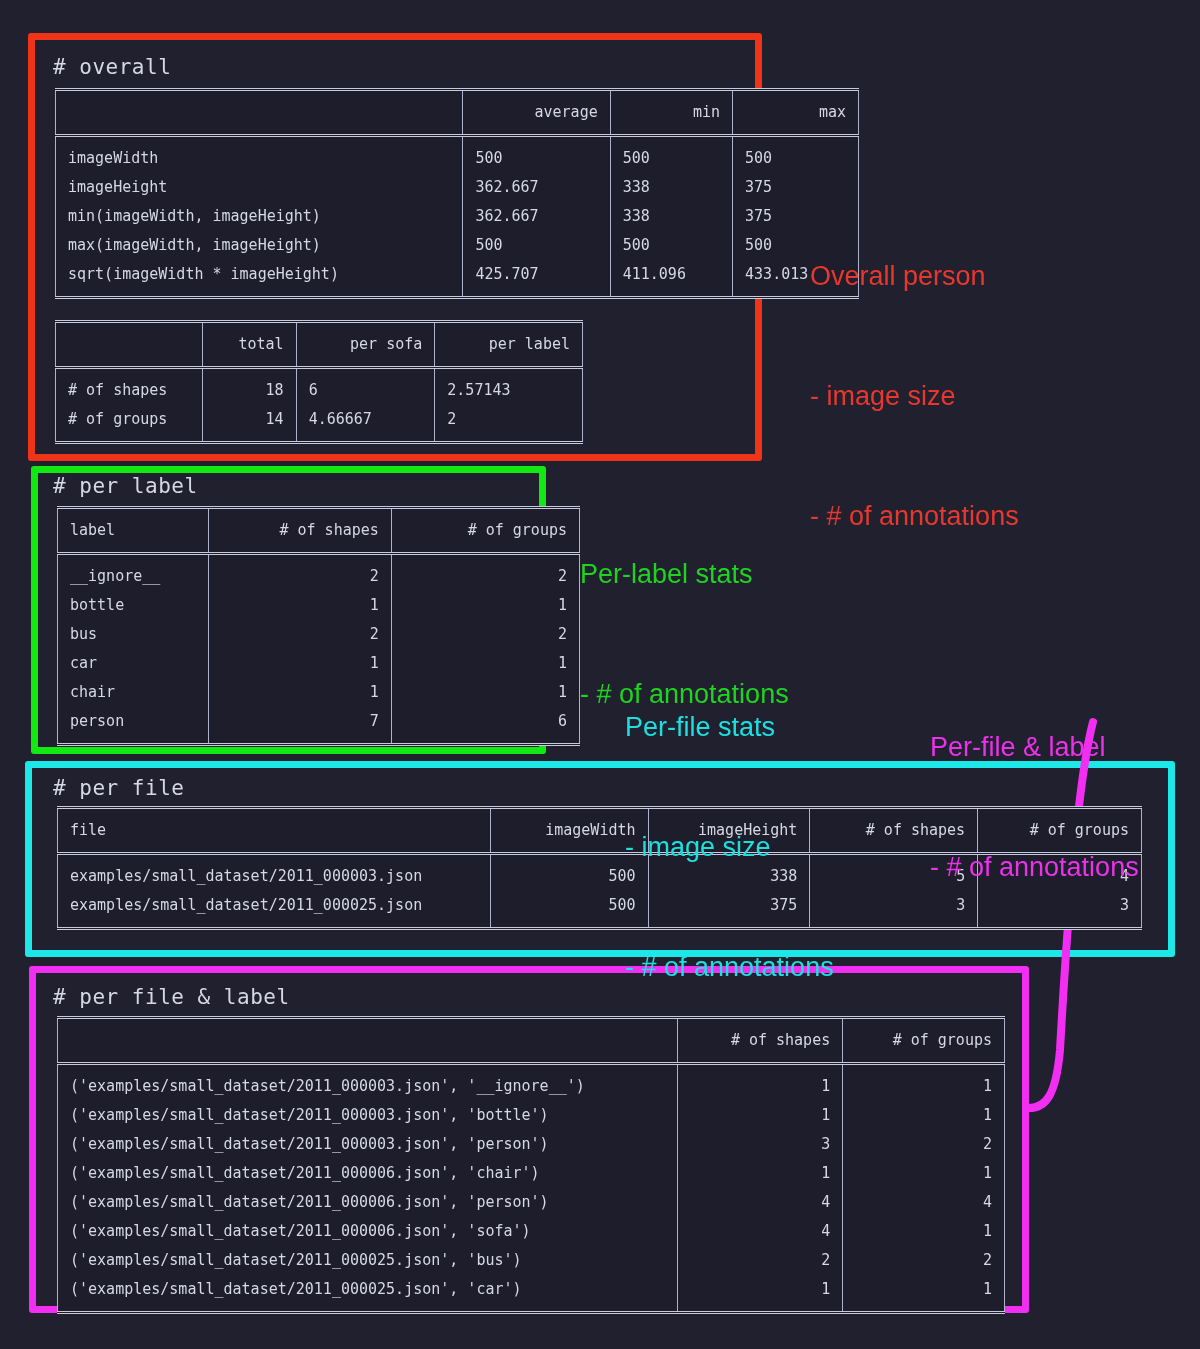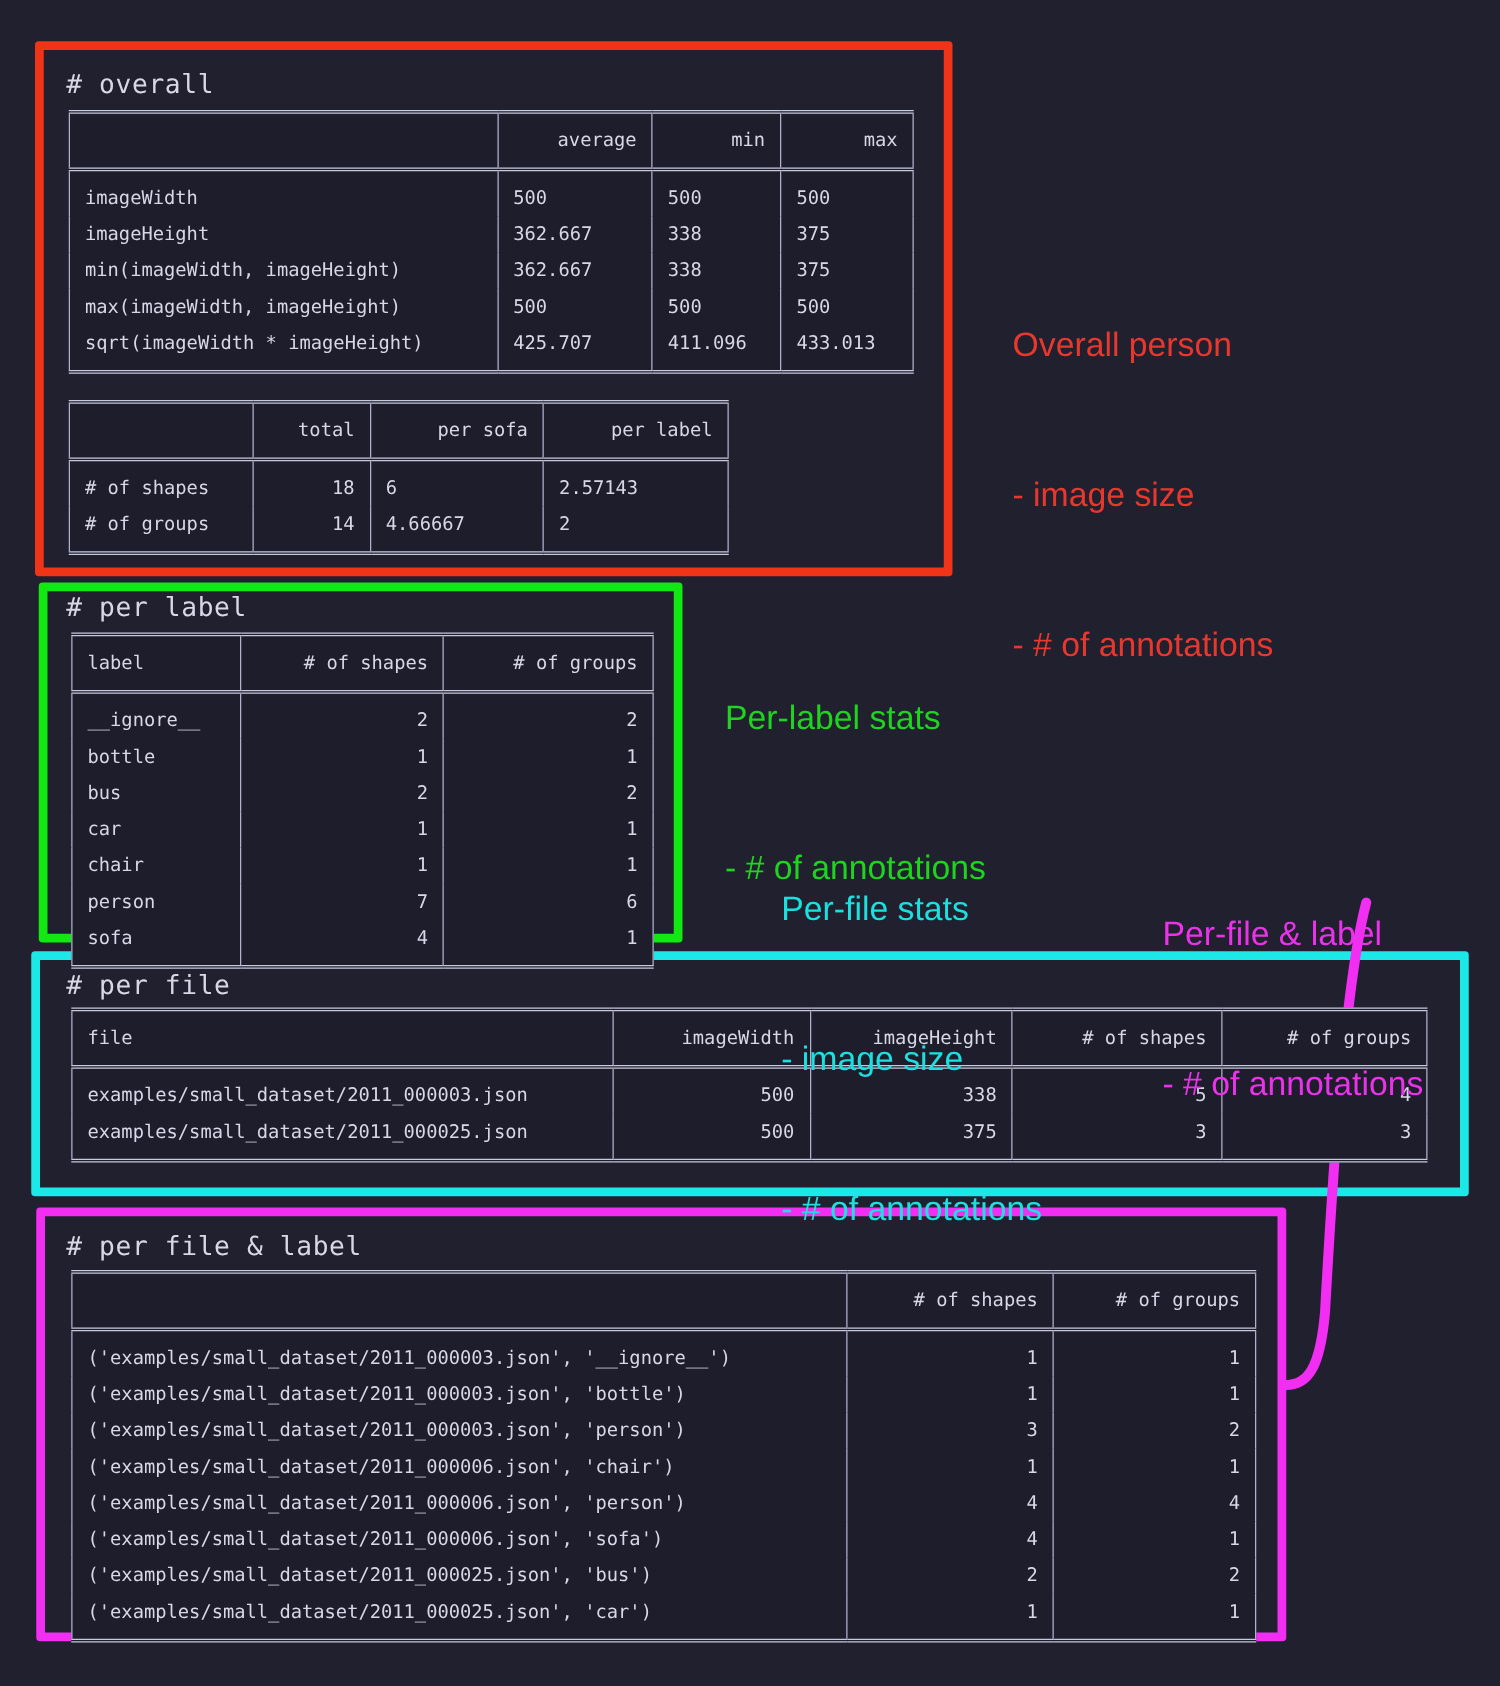--- a/index.html
+++ b/index.html
@@ -94,21 +94,21 @@
 <div class="hl hl-green" style="left:31px;  top:466px;  width:515px;  height:288px;"></div>
 <div class="hl hl-cyan" style="left:25px;  top:761px;  width:1150px; height:196px;"></div>
 <div class="hl hl-magenta" style="left:29px;  top:966px;  width:1000px; height:347px;"></div>
 
 <svg class="connector" viewBox="0 0 1200 1349">
   <path d="M 1093 722 C 1075 790 1065 960 1060 1050 C 1056 1095 1046 1108 1029 1108" fill="none" stroke="#f22ef2" stroke-width="8" stroke-linecap="round"></path>
 </svg>
 
 <div class="sec-title" style="left:53px; top:55px;"># overall</div>
 
-<table class="dt" style="left:55px; top:88px; width:676px;">
+<table class="dt" style="left:55px; top:88px; width:804px;">
   <thead>
     <tr>
       <th class="al" style="width:343px;"></th>
       <th class="ar" style="width:124px;">average</th>
       <th class="ar" style="width:103px;">min</th>
       <th class="ar" style="width:106px;">max</th>
     </tr>
   </thead>
   <tbody>
     <tr>
@@ -164,21 +164,21 @@
         <td class="al"># of groups</td>
         <td class="ar">14</td>
         <td class="al">4.66667</td>
         <td class="al">2</td>
       </tr>
   </tbody>
 </table>
 
 <div class="sec-title" style="left:53px; top:474px;"># per label</div>
 
-<table class="dt" style="left:57px; top:506px; width:466px;">
+<table class="dt" style="left:57px; top:506px; width:523px;">
   <thead>
     <tr>
       <th class="al" style="width:135px;">label</th>
       <th class="ar" style="width:163px;"># of shapes</th>
       <th class="ar" style="width:168px;"># of groups</th>
     </tr>
   </thead>
   <tbody>
     <tr>
         <td class="al">__ignore__</td>
@@ -202,25 +202,20 @@
       </tr>
     <tr>
         <td class="al">chair</td>
         <td class="ar">1</td>
         <td class="ar">1</td>
       </tr>
     <tr>
         <td class="al">person</td>
         <td class="ar">7</td>
         <td class="ar">6</td>
-      </tr>
-    <tr>
-        <td class="al">sofa</td>
-        <td class="ar">4</td>
-        <td class="ar">1</td>
       </tr>
   </tbody>
 </table>
 
 <div class="sec-title" style="left:53px; top:776px;"># per file</div>
 
 <table class="dt" style="left:57px; top:806px; width:1085px;">
   <thead>
     <tr>
       <th class="al" style="width:433px;">file</th>

